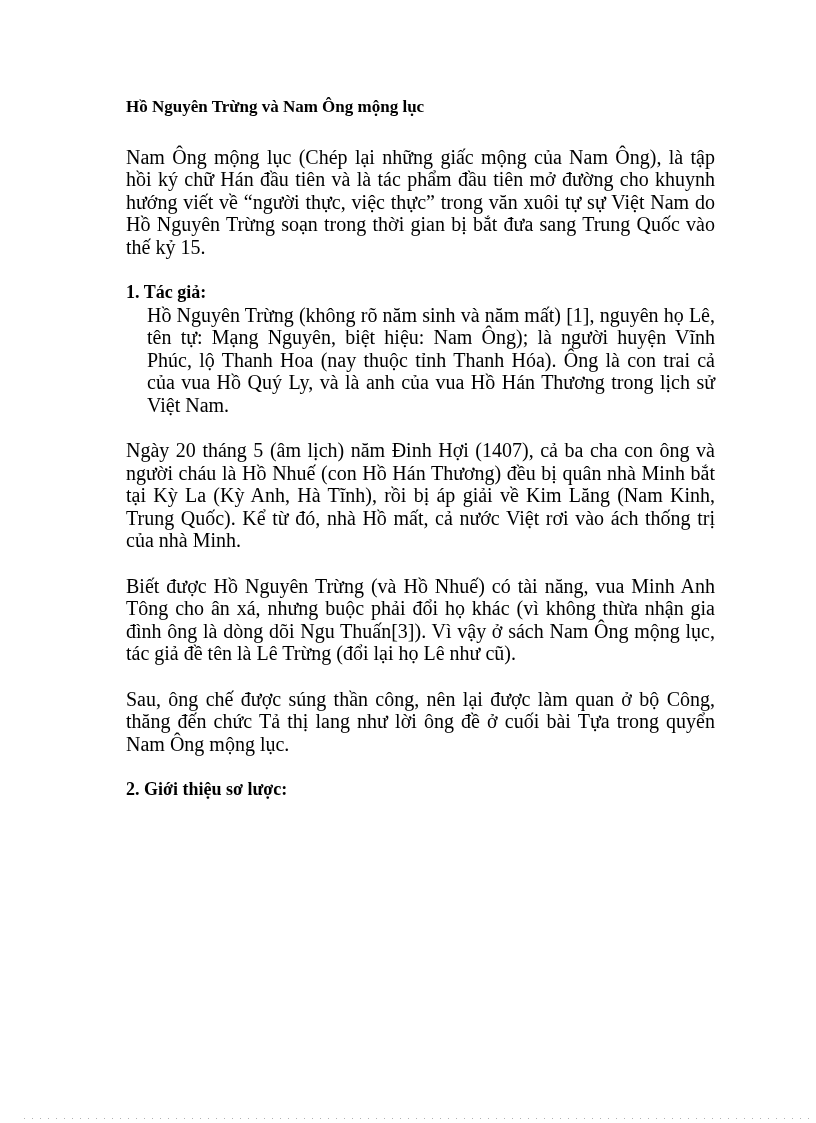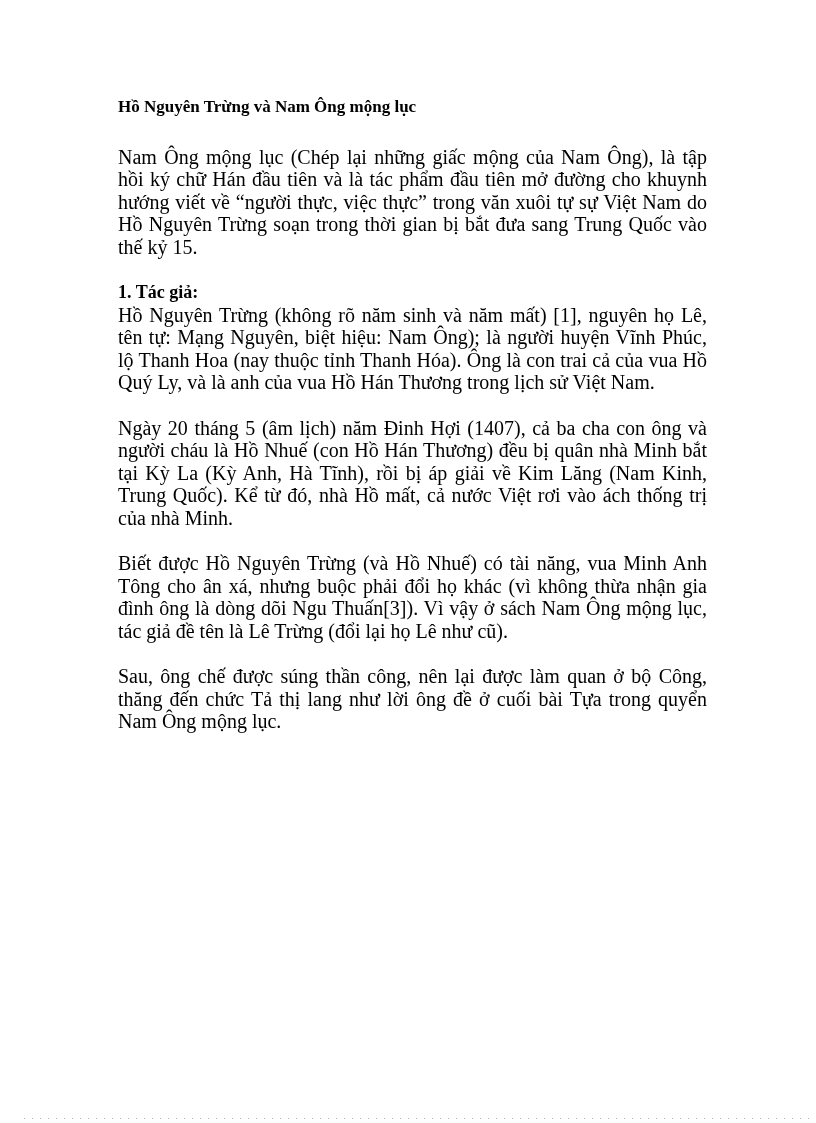--- a/index.html
+++ b/index.html
@@ -13,21 +13,21 @@
     width: 816px;
     height: 1123px;
     background: #ffffff;
     overflow: hidden;
     font-family: "Liberation Serif", "DejaVu Serif", serif;
     color: #000000;
   }
   .content {
     position: absolute;
     top: 96px;
-    left: 118px;
+    left: 126px;
     width: 589px;
   }
   .doc-title {
     font-size: 17px;
     line-height: 22.5px;
     font-weight: bold;
     margin: 0 0 27px 0;
   }
   .heading {
     font-size: 18px;
@@ -36,20 +36,21 @@
     margin: 0;
   }
   .para {
     font-size: 20px;
     line-height: 22.5px;
     margin: 0 0 23px 0;
     text-align: justify;
   }
   .para.tight {
     margin-top: 0;
+    margin-left: 21px;
   }
   .page-break {
     position: absolute;
     left: 24px;
     right: 0;
     bottom: 4px;
     height: 2px;
     background-image: repeating-linear-gradient(to right, #b0b0b0 0px, #b0b0b0 1px, transparent 1px, transparent 8px);
     background-size: 8px 1px;
     background-repeat: repeat-x;
@@ -65,17 +66,18 @@
     <h1 class="doc-title">Hồ Nguyên Trừng và Nam Ông mộng lục</h1>
 
     <p class="para">Nam Ông mộng lục (Chép lại những giấc mộng của Nam Ông), là tập hồi ký chữ Hán đầu tiên và là tác phẩm đầu tiên mở đường cho khuynh hướng viết về “người thực, việc thực” trong văn xuôi tự sự Việt Nam do Hồ Nguyên Trừng soạn trong thời gian bị bắt đưa sang Trung Quốc vào thế kỷ 15.</p>
 
     <h2 class="heading">1. Tác giả:</h2>
     <p class="para tight">Hồ Nguyên Trừng (không rõ năm sinh và năm mất) [1], nguyên họ Lê, tên tự: Mạng Nguyên, biệt hiệu: Nam Ông); là người huyện Vĩnh Phúc, lộ Thanh Hoa (nay thuộc tỉnh Thanh Hóa). Ông là con trai cả của vua Hồ Quý Ly, và là anh của vua Hồ Hán Thương trong lịch sử Việt Nam.</p>
     <p class="para">Ngày 20 tháng 5 (âm lịch) năm Đinh Hợi (1407), cả ba cha con ông và người cháu là Hồ Nhuế (con Hồ Hán Thương) đều bị quân nhà Minh bắt tại Kỳ La (Kỳ Anh, Hà Tĩnh), rồi bị áp giải về Kim Lăng (Nam Kinh, Trung Quốc). Kể từ đó, nhà Hồ mất, cả nước Việt rơi vào ách thống trị của nhà Minh.</p>
     <p class="para">Biết được Hồ Nguyên Trừng (và Hồ Nhuế) có tài năng, vua Minh Anh Tông cho ân xá, nhưng buộc phải đổi họ khác (vì không thừa nhận gia đình ông là dòng dõi Ngu Thuấn[3]). Vì vậy ở sách Nam Ông mộng lục, tác giả đề tên là Lê Trừng (đổi lại họ Lê như cũ).</p>
     <p class="para">Sau, ông chế được súng thần công, nên lại được làm quan ở bộ Công, thăng đến chức Tả thị lang như lời ông đề ở cuối bài Tựa trong quyển Nam Ông mộng lục.</p>
 
+    <h2 class="heading">2. Giới thiệu sơ lược:</h2>
 
   </div>
 
   <div class="page-break"></div>
 </div>
 
 </body></html>

